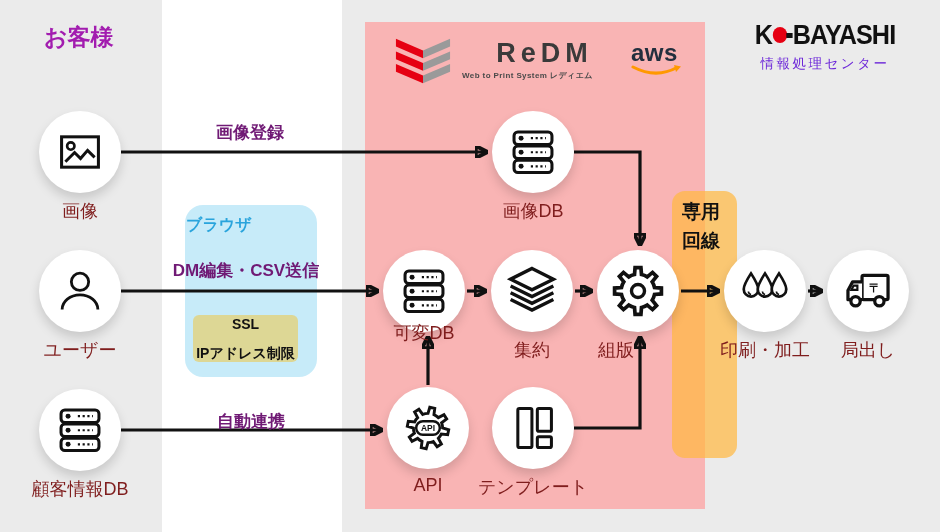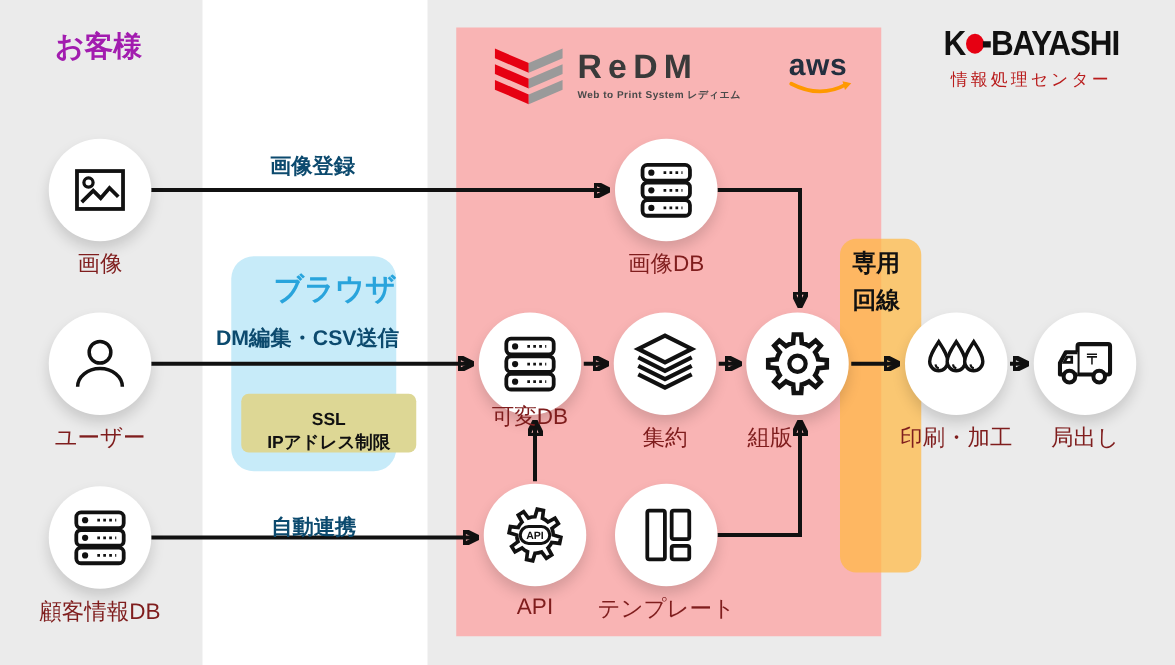--- a/index.html
+++ b/index.html
@@ -15,43 +15,43 @@
     background:rgba(255,184,66,0.72);z-index:2;}
   .dl-text{position:absolute;left:10px;top:6px;font-size:19px;font-weight:bold;color:#111;line-height:29px;white-space:nowrap;}
   .customer-title{position:absolute;left:44px;top:22px;font-size:23px;font-weight:bold;color:#a21caf;z-index:2;}
 
   .arrows{position:absolute;left:0;top:0;z-index:3;}
   .arrows path{stroke:#111;stroke-width:3.2;fill:none;}
 
   .circle{position:absolute;width:82px;height:82px;border-radius:50%;background:#fff;
     box-shadow:0 6px 11px rgba(0,0,0,0.15);display:flex;align-items:center;justify-content:center;z-index:4;}
   .nlabel{position:absolute;transform:translateX(-50%);font-size:18px;color:#7f1d1d;white-space:nowrap;z-index:5;}
-  .flabel{position:absolute;transform:translateX(-50%);font-size:17px;font-weight:bold;color:#0c4a6e;white-space:nowrap;z-index:5;}
+  .flabel{position:absolute;transform:translateX(-50%);font-size:17px;font-weight:bold;color:#701a75;white-space:nowrap;z-index:5;}
 
   .browser-box{position:absolute;left:185px;top:205px;width:132px;height:172px;border-radius:18px;
     background:#c7ebf9;z-index:2;}
-  .browser-title{position:absolute;left:1px;right:0;top:10px;text-align:right;font-size:24px;font-weight:bold;color:#29a4dc;}
-  .ssl-box{position:absolute;left:8px;top:110px;width:140px;height:47px;border-radius:6px;background:#ddd795;
-    display:flex;flex-direction:column;align-items:center;justify-content:flex-end;}
+  .browser-title{position:absolute;left:1px;right:0;top:10px;text-align:left;font-size:16px;font-weight:bold;color:#29a4dc;}
+  .ssl-box{position:absolute;left:8px;top:110px;width:105px;height:47px;border-radius:6px;background:#ddd795;
+    display:flex;flex-direction:column;align-items:center;justify-content:space-between;}
   .ssl-box span{font-size:14px;font-weight:bold;color:#111;line-height:18px;}
 
-  .redm-logo{position:absolute;left:394px;top:38px;display:flex;align-items:flex-start;z-index:2;}
+  .redm-logo{position:absolute;left:394px;top:38px;display:flex;align-items:flex-start;z-index:2;text-align:right;}
   .redm-text{margin-left:10px;}
   .redm-name{font-size:27px;font-weight:bold;letter-spacing:5px;color:#3a3a3a;line-height:30px;}
   .redm-tagline{font-size:8px;font-weight:bold;color:#4a4a4a;letter-spacing:0.4px;margin-top:2px;}
 
   .aws-logo{position:absolute;left:631px;top:42px;z-index:2;text-align:left;}
   .aws-word{font-size:24px;font-weight:bold;color:#232f3e;line-height:22px;letter-spacing:0.5px;}
 
   .kobayashi{position:absolute;left:742px;top:20px;width:166px;text-align:center;z-index:2;}
   .kob-row{display:flex;align-items:center;justify-content:center;font-size:28px;font-weight:800;color:#111;
     transform:scaleX(0.9);letter-spacing:-1px;line-height:30px;}
   .kob-dot{display:inline-block;width:16px;height:16px;border-radius:50%;background:#e60012;margin:0 0 0 1px;}
   .kob-dash{display:inline-block;width:7px;height:5px;background:#111;margin:0 0 0 -1px;}
-  .kob-sub{font-size:13.5px;color:#b91c1c;letter-spacing:2.5px;margin-top:5px;white-space:nowrap;}
+  .kob-sub{font-size:13.5px;color:#6d28d9;letter-spacing:2.5px;margin-top:5px;white-space:nowrap;}
 
   .icon-svg{display:block;}
   .ik{stroke:#111;fill:none;stroke-width:2.8;}
   .ikf{stroke:#111;fill:#ffffff;stroke-width:2.8;}
 </style>
 </head>
 <body>
 
 <div id="stage">
 

